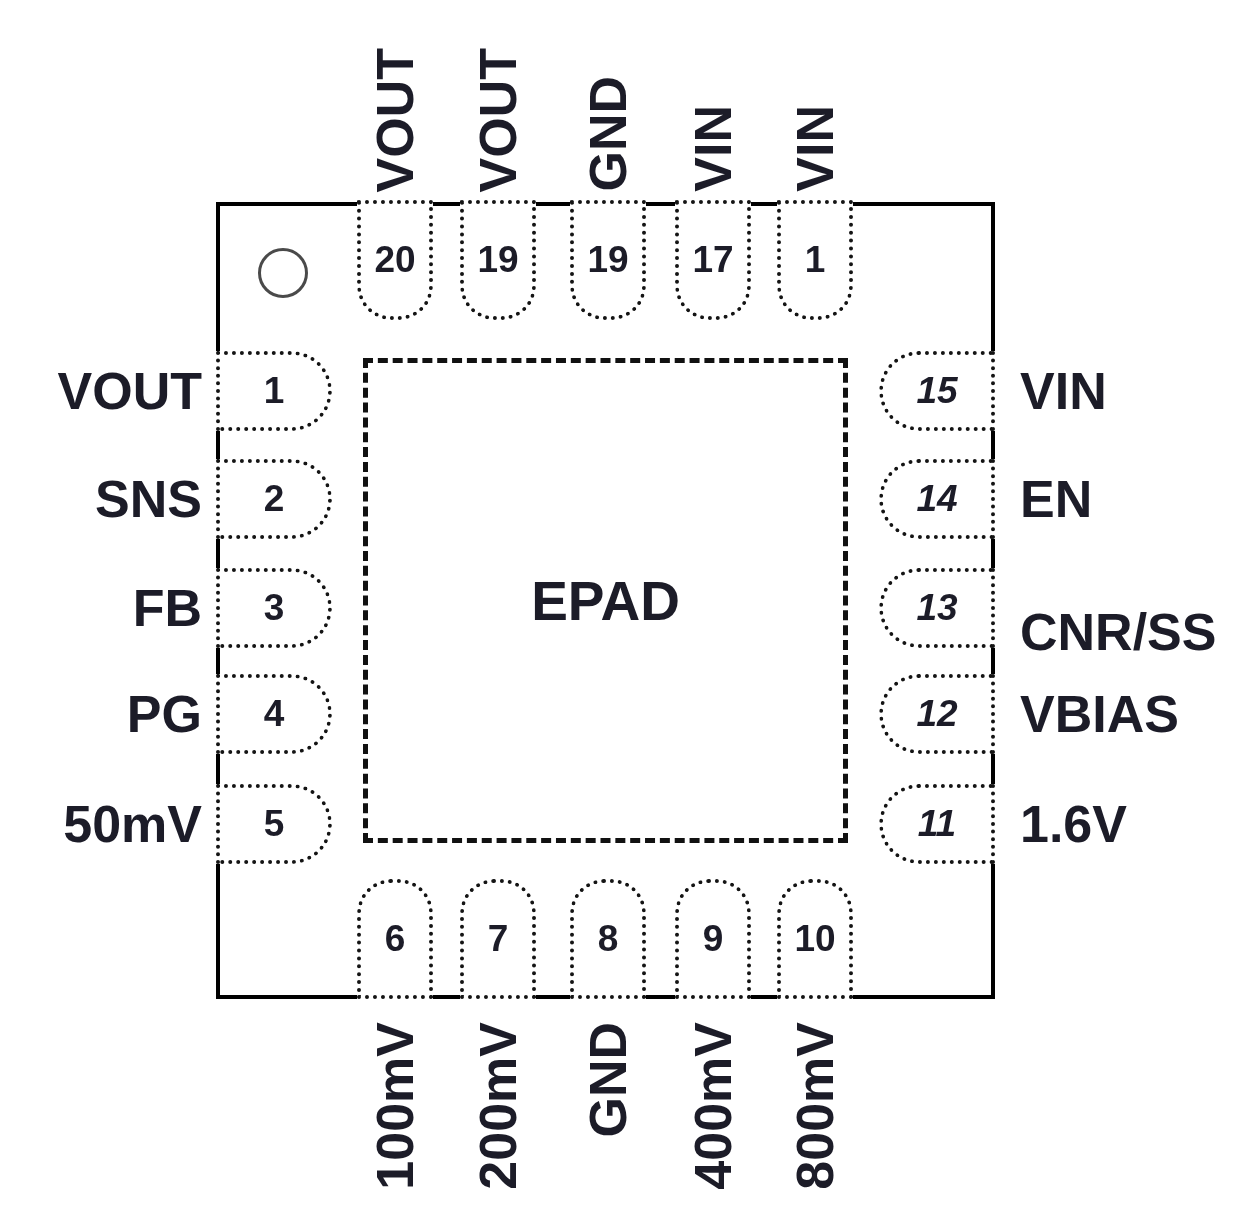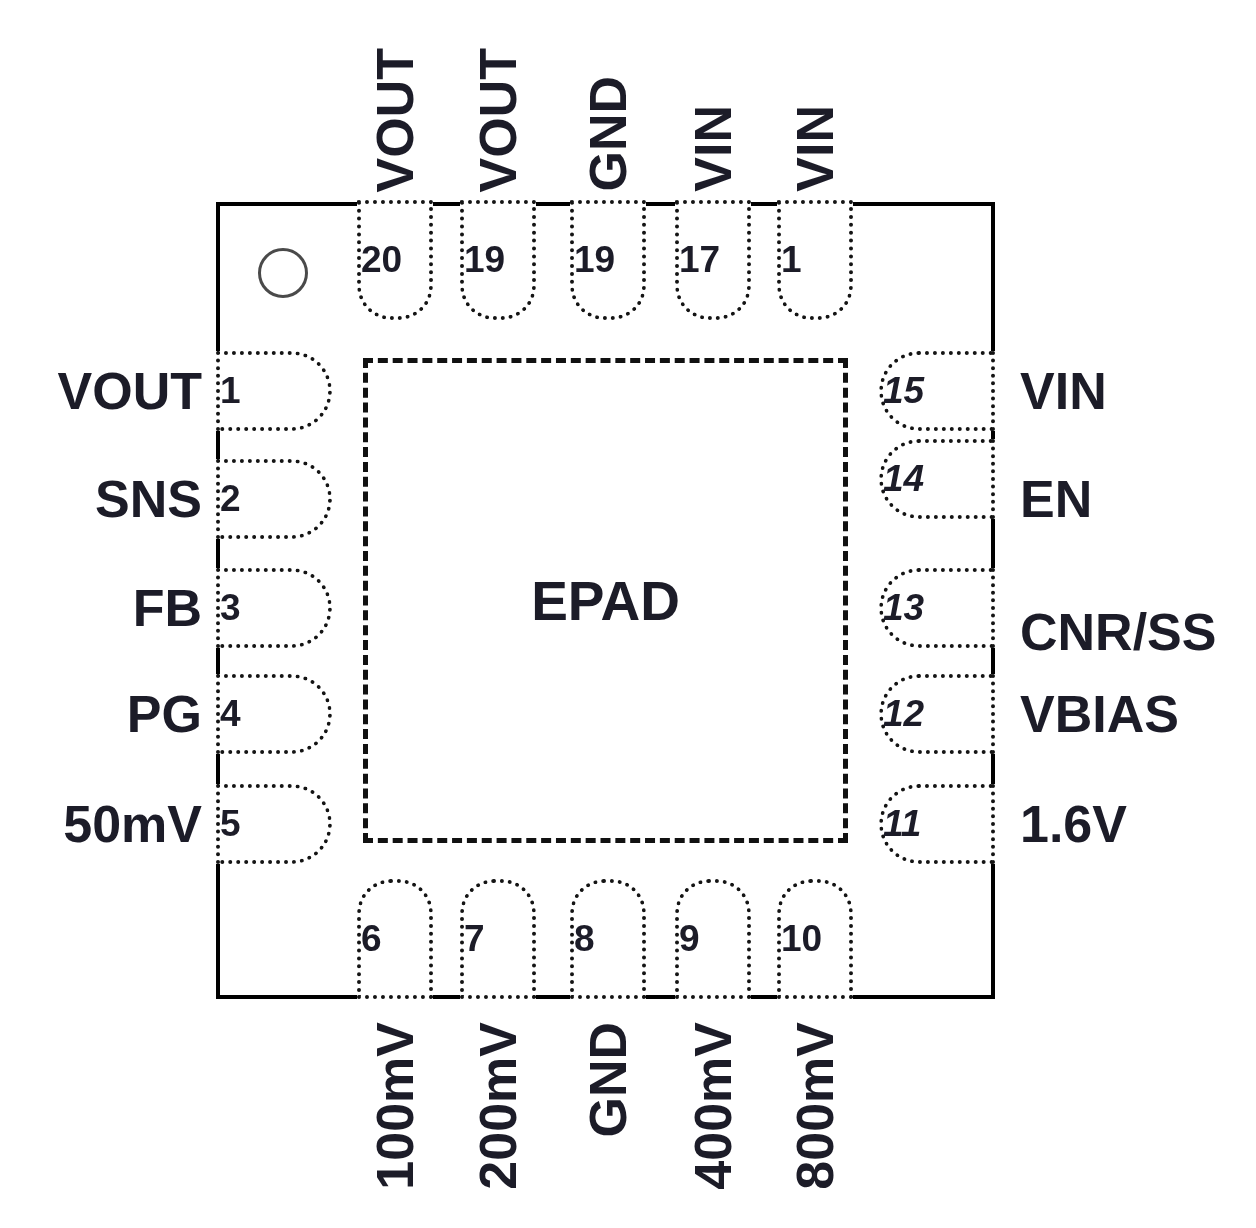--- a/index.html
+++ b/index.html
@@ -36,21 +36,21 @@
     border: 5px dashed #111111;
     box-sizing: border-box;
     display: flex; align-items: center; justify-content: center;
     font-size: 55px;
   }
   .pad {
     position: absolute;
     border: 4px dotted #141414;
     box-sizing: border-box;
     background: #ffffff;
-    display: flex; align-items: center; 
+    display: flex; align-items: center; justify-content: center;
     font-size: 37px;
   }
   .pad.t { top: 200px; width: 76px; height: 120px; border-radius: 0 0 34px 34px; }
   .pad.b { top: 879px; width: 76px; height: 120px; border-radius: 34px 34px 0 0; }
   .pad.l { left: 216px; width: 116px; height: 80px; border-radius: 0 40px 40px 0; }
   .pad.r { left: 879px; width: 116px; height: 80px; border-radius: 40px 0 0 40px; font-style: italic; }
   .hlabel {
     position: absolute;
     font-size: 52px;
     line-height: 1;
@@ -109,21 +109,21 @@
   <div class="pad l" style="top:674px">
       <span>4</span>
     </div>
   <div class="pad l" style="top:784px">
       <span>5</span>
     </div>
 
   <div class="pad r" style="top:351px">
       <span>15</span>
     </div>
-  <div class="pad r" style="top:439px">
+  <div class="pad r" style="top:459px">
       <span>14</span>
     </div>
   <div class="pad r" style="top:568px">
       <span>13</span>
     </div>
   <div class="pad r" style="top:674px">
       <span>12</span>
     </div>
   <div class="pad r" style="top:784px">
       <span>11</span>

